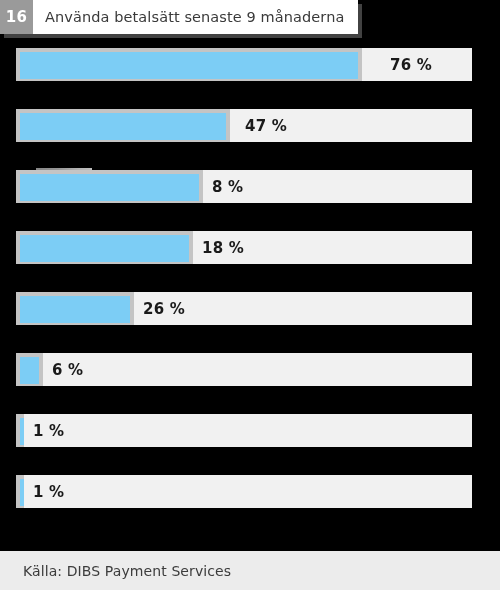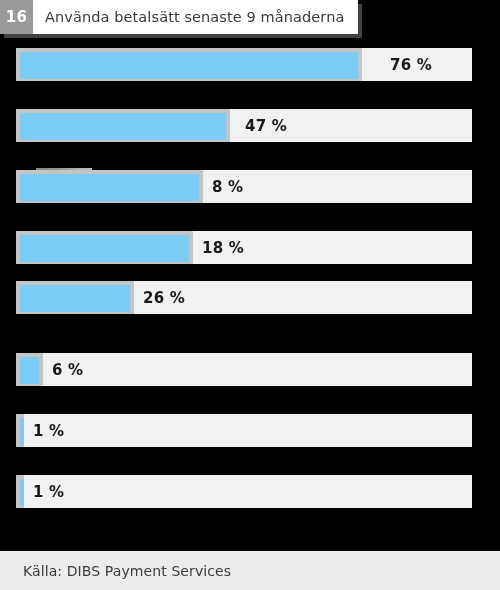--- a/index.html
+++ b/index.html
@@ -158,21 +158,21 @@
         </div>
         <div class="bar-value" style="left: 196px;">8 %</div>
       </div>
       <div class="chart-row" style="top: 183px;">
         <div class="bar-wrap" style="width: 177px;">
           <div class="bar-shadow" style="background: rgb(196, 196, 196);"></div>
           <div class="bar-fill" style="width: 169px; background: rgb(124, 205, 245);"></div>
         </div>
         <div class="bar-value" style="left: 186px;">18 %</div>
       </div>
-      <div class="chart-row" style="top: 233px; padding-left: 16px;">
+      <div class="chart-row" style="top: 244px; padding-left: 16px;">
         <div class="bar-wrap" style="width: 118px;">
           <div class="bar-shadow" style="background: rgb(196, 196, 196);"></div>
           <div class="bar-fill" style="width: 110px; background: rgb(124, 205, 245);"></div>
         </div>
         <div class="bar-value" style="left: 127px;">26 %</div>
       </div>
       <div class="chart-row" style="top: 305px;">
         <div class="bar-wrap" style="width: 27px;">
           <div class="bar-shadow" style="background: rgb(196, 196, 196);"></div>
           <div class="bar-fill" style="width: 19px; background: rgb(124, 205, 245);"></div>

